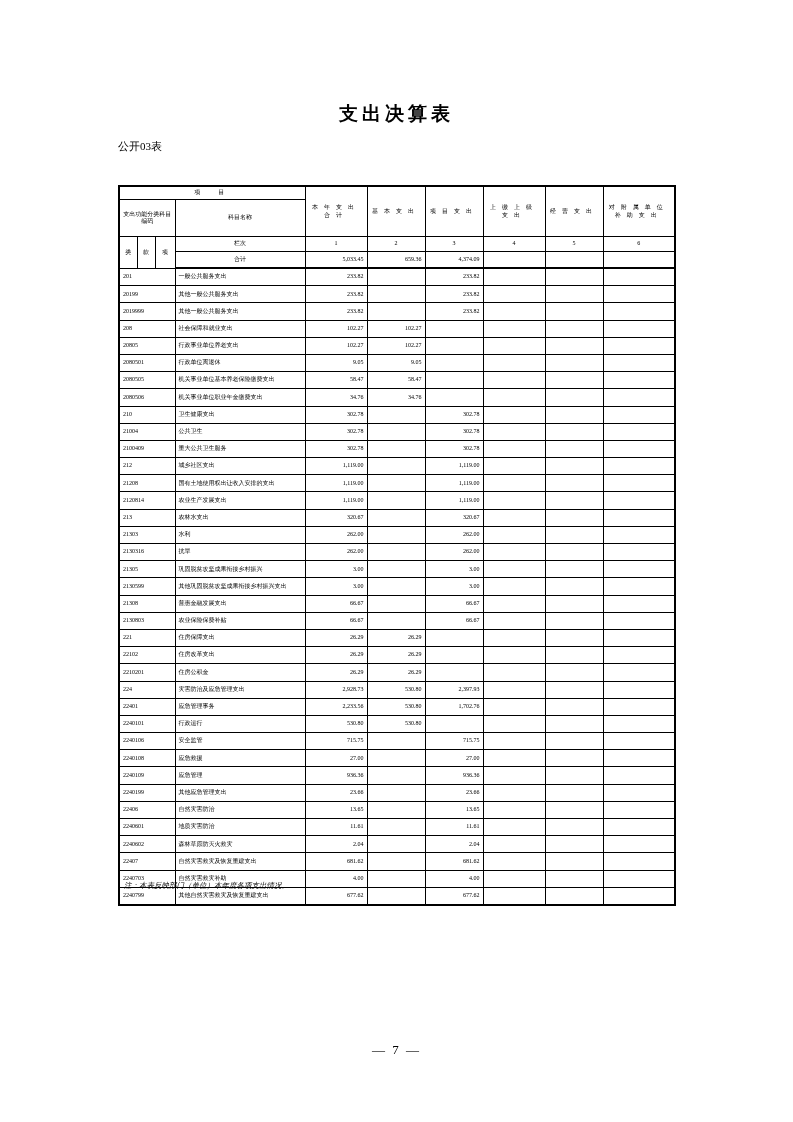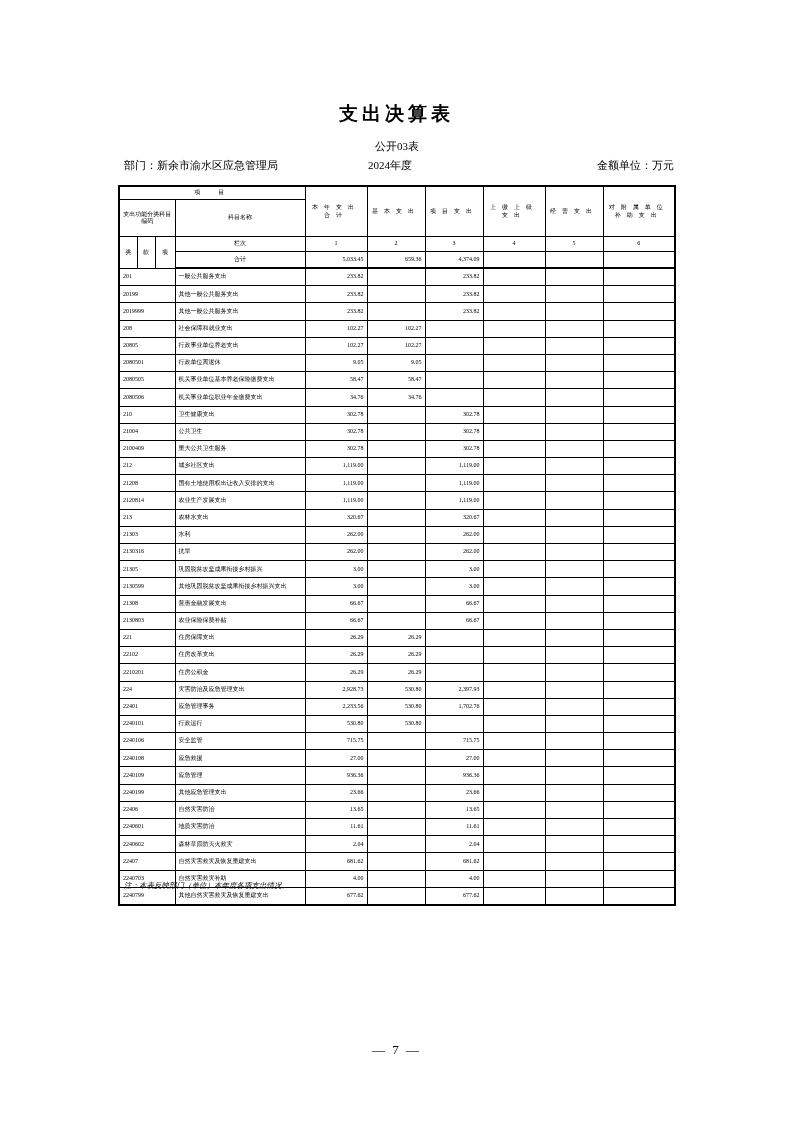--- a/index.html
+++ b/index.html
@@ -7,21 +7,21 @@
     width:793px;height:1122px;margin:0 auto;background:#ffffff;
     position:relative;color:#000;
     font-family:"Liberation Serif","DejaVu Serif",serif;
   }
   .doc-title{
     position:absolute;top:101px;left:0;width:100%;
     text-align:center;font-size:19px;font-weight:bold;letter-spacing:4px;
   }
   .pub-no{
     position:absolute;top:139px;left:118px;width:558px;
-    text-align:center;font-size:11px;
+    text-align:left;font-size:11px;
   }
   .meta-row{
     position:absolute;top:158px;left:118px;width:558px;height:16px;
     font-size:11px;
   }
   .meta-dept{position:absolute;left:6px;top:0;}
   .meta-year{position:absolute;left:250px;top:0;}
   .meta-unit{position:absolute;right:2px;top:0;}
   table.fin{
     position:absolute;top:185px;left:118px;
@@ -55,25 +55,20 @@
 </style>
 </head>
 <body>
 
 <div class="page">
 
   <div class="doc-title">支出决算表</div>
 
   <div class="pub-no">公开03表</div>
 
-  <div class="meta-row">
-    <span class="meta-dept"><span>部门：</span><span>新余市渝水区应急管理局</span></span>
-    <span class="meta-year">2024年度</span>
-    <span class="meta-unit"><span>金额单位：</span><span>万元</span></span>
-  </div>
 
   <table class="fin">
     <colgroup>
       <col style="width:18px">
         <col style="width:18px">
         <col style="width:20px">
       <col style="width:130px">
       <col style="width:62px">
         <col style="width:58px">
         <col style="width:58px">

